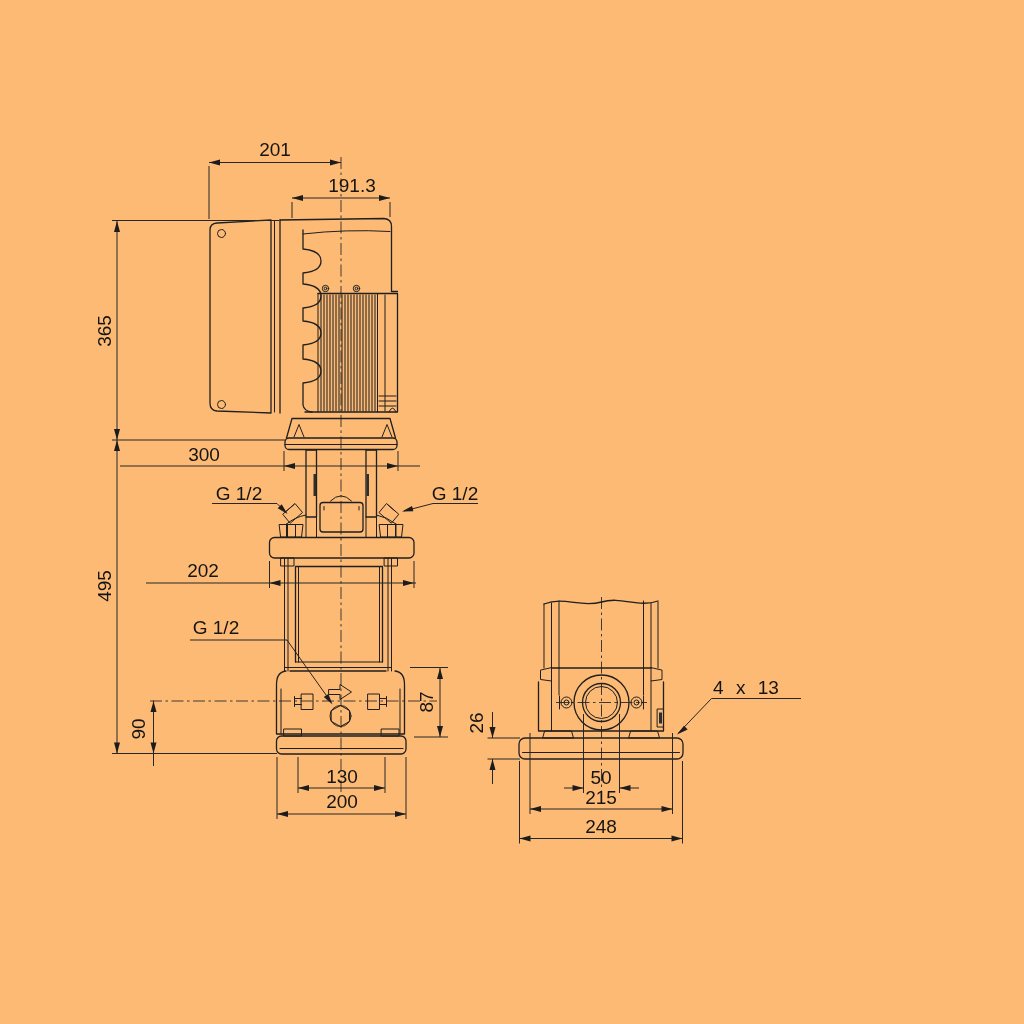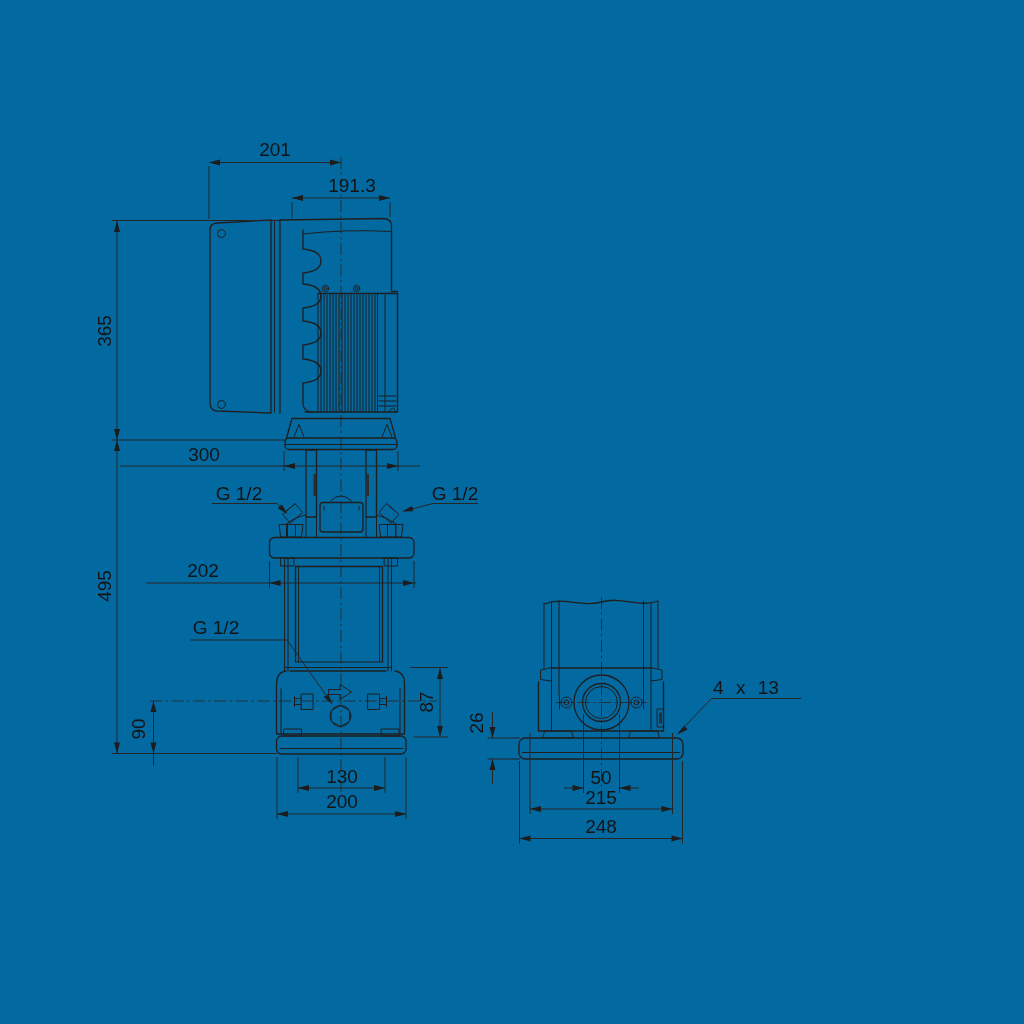--- a/index.html
+++ b/index.html
@@ -1,16 +1,16 @@
 <!DOCTYPE html>
 <html><head>
 <meta charset="utf-8">
 <style>
   html,body{margin:0;padding:0;background:#ffffff;}
-  .stage{position:relative;width:1024px;height:1024px;background:#0369a1;overflow:hidden;
+  .stage{position:relative;width:1024px;height:1024px;background:#fdba74;overflow:hidden;
          font-family:"Liberation Sans", sans-serif;}
   svg{display:block}
   .obj{fill:none;stroke:#1f1f1f;stroke-width:1.3;stroke-linejoin:round;stroke-linecap:round;}
   .fine{fill:none;stroke:#1f1f1f;stroke-width:1;stroke-linejoin:round;stroke-linecap:round;}
   .darkfill{fill:#2e2e2e;stroke:none;}
   .dim{fill:none;stroke:#262626;stroke-width:1;}
   .cl{fill:none;stroke:#2a2a2a;stroke-width:0.9;stroke-dasharray:12 3.5 2.5 3.5;}
   .arr{fill:#1c1c1c;stroke:none;}
   .dimtext{font-size:19px;fill:#141414;text-anchor:middle;}
   .holes-label{word-spacing:7px;}

